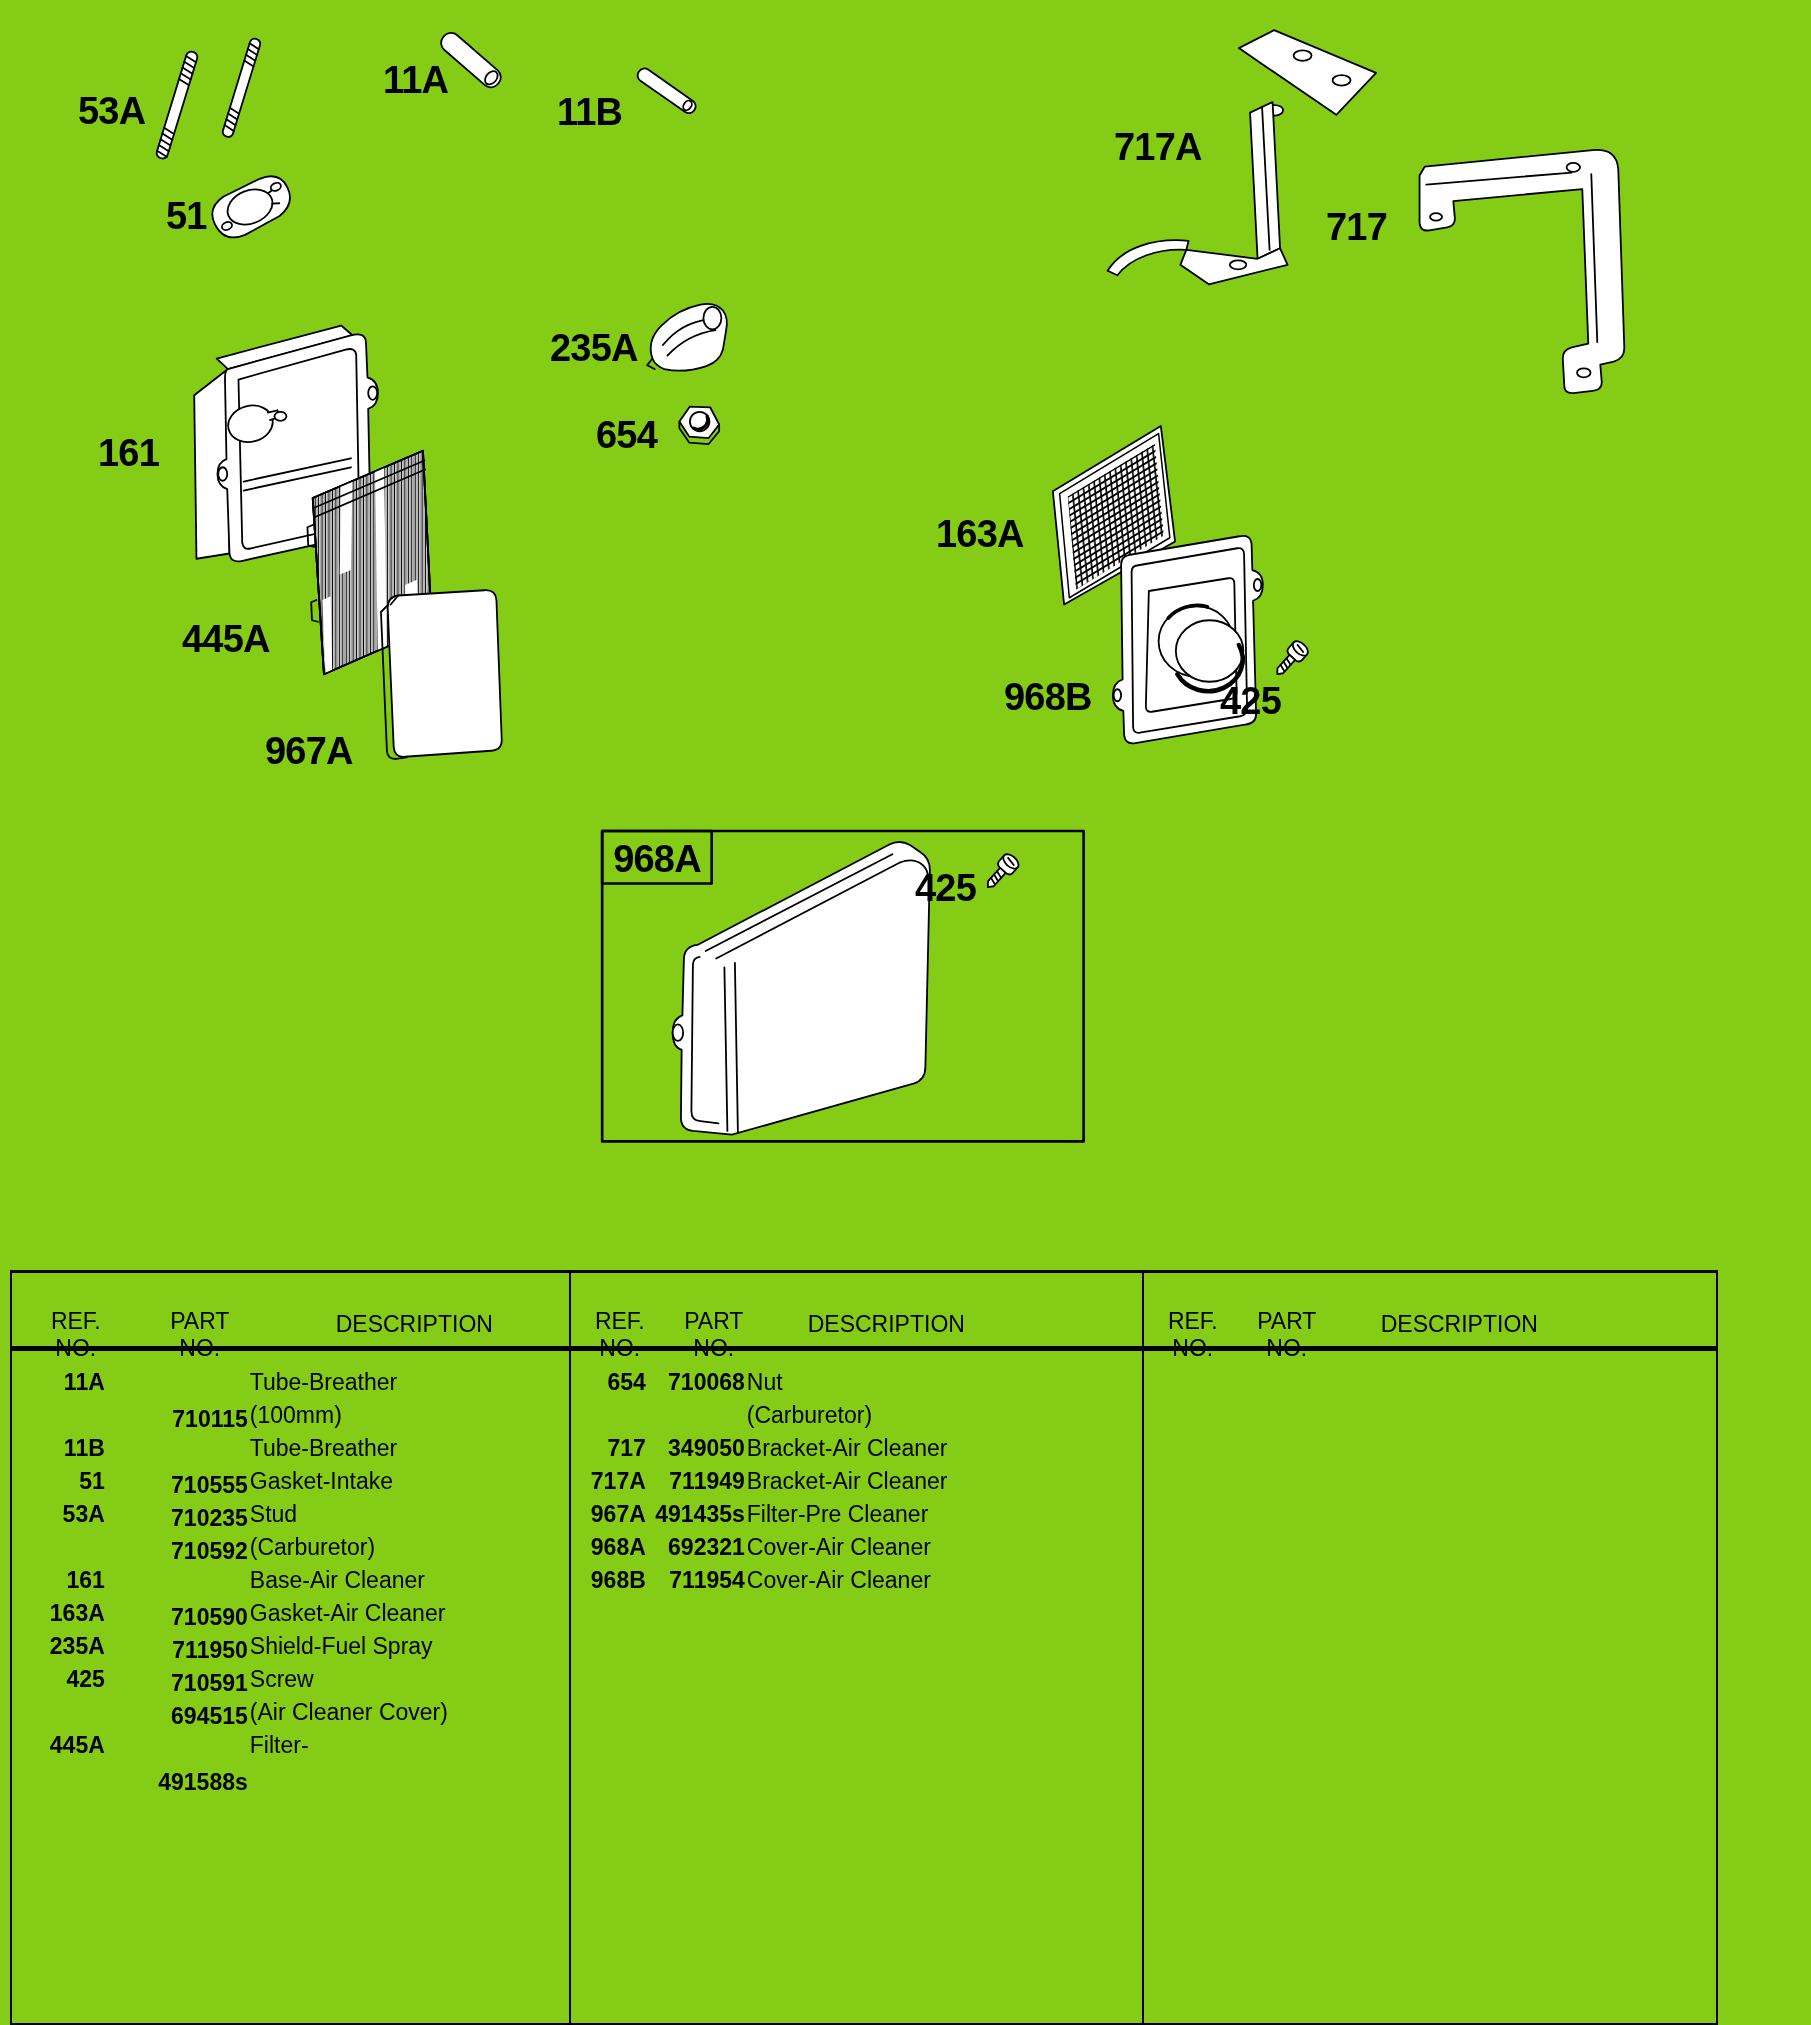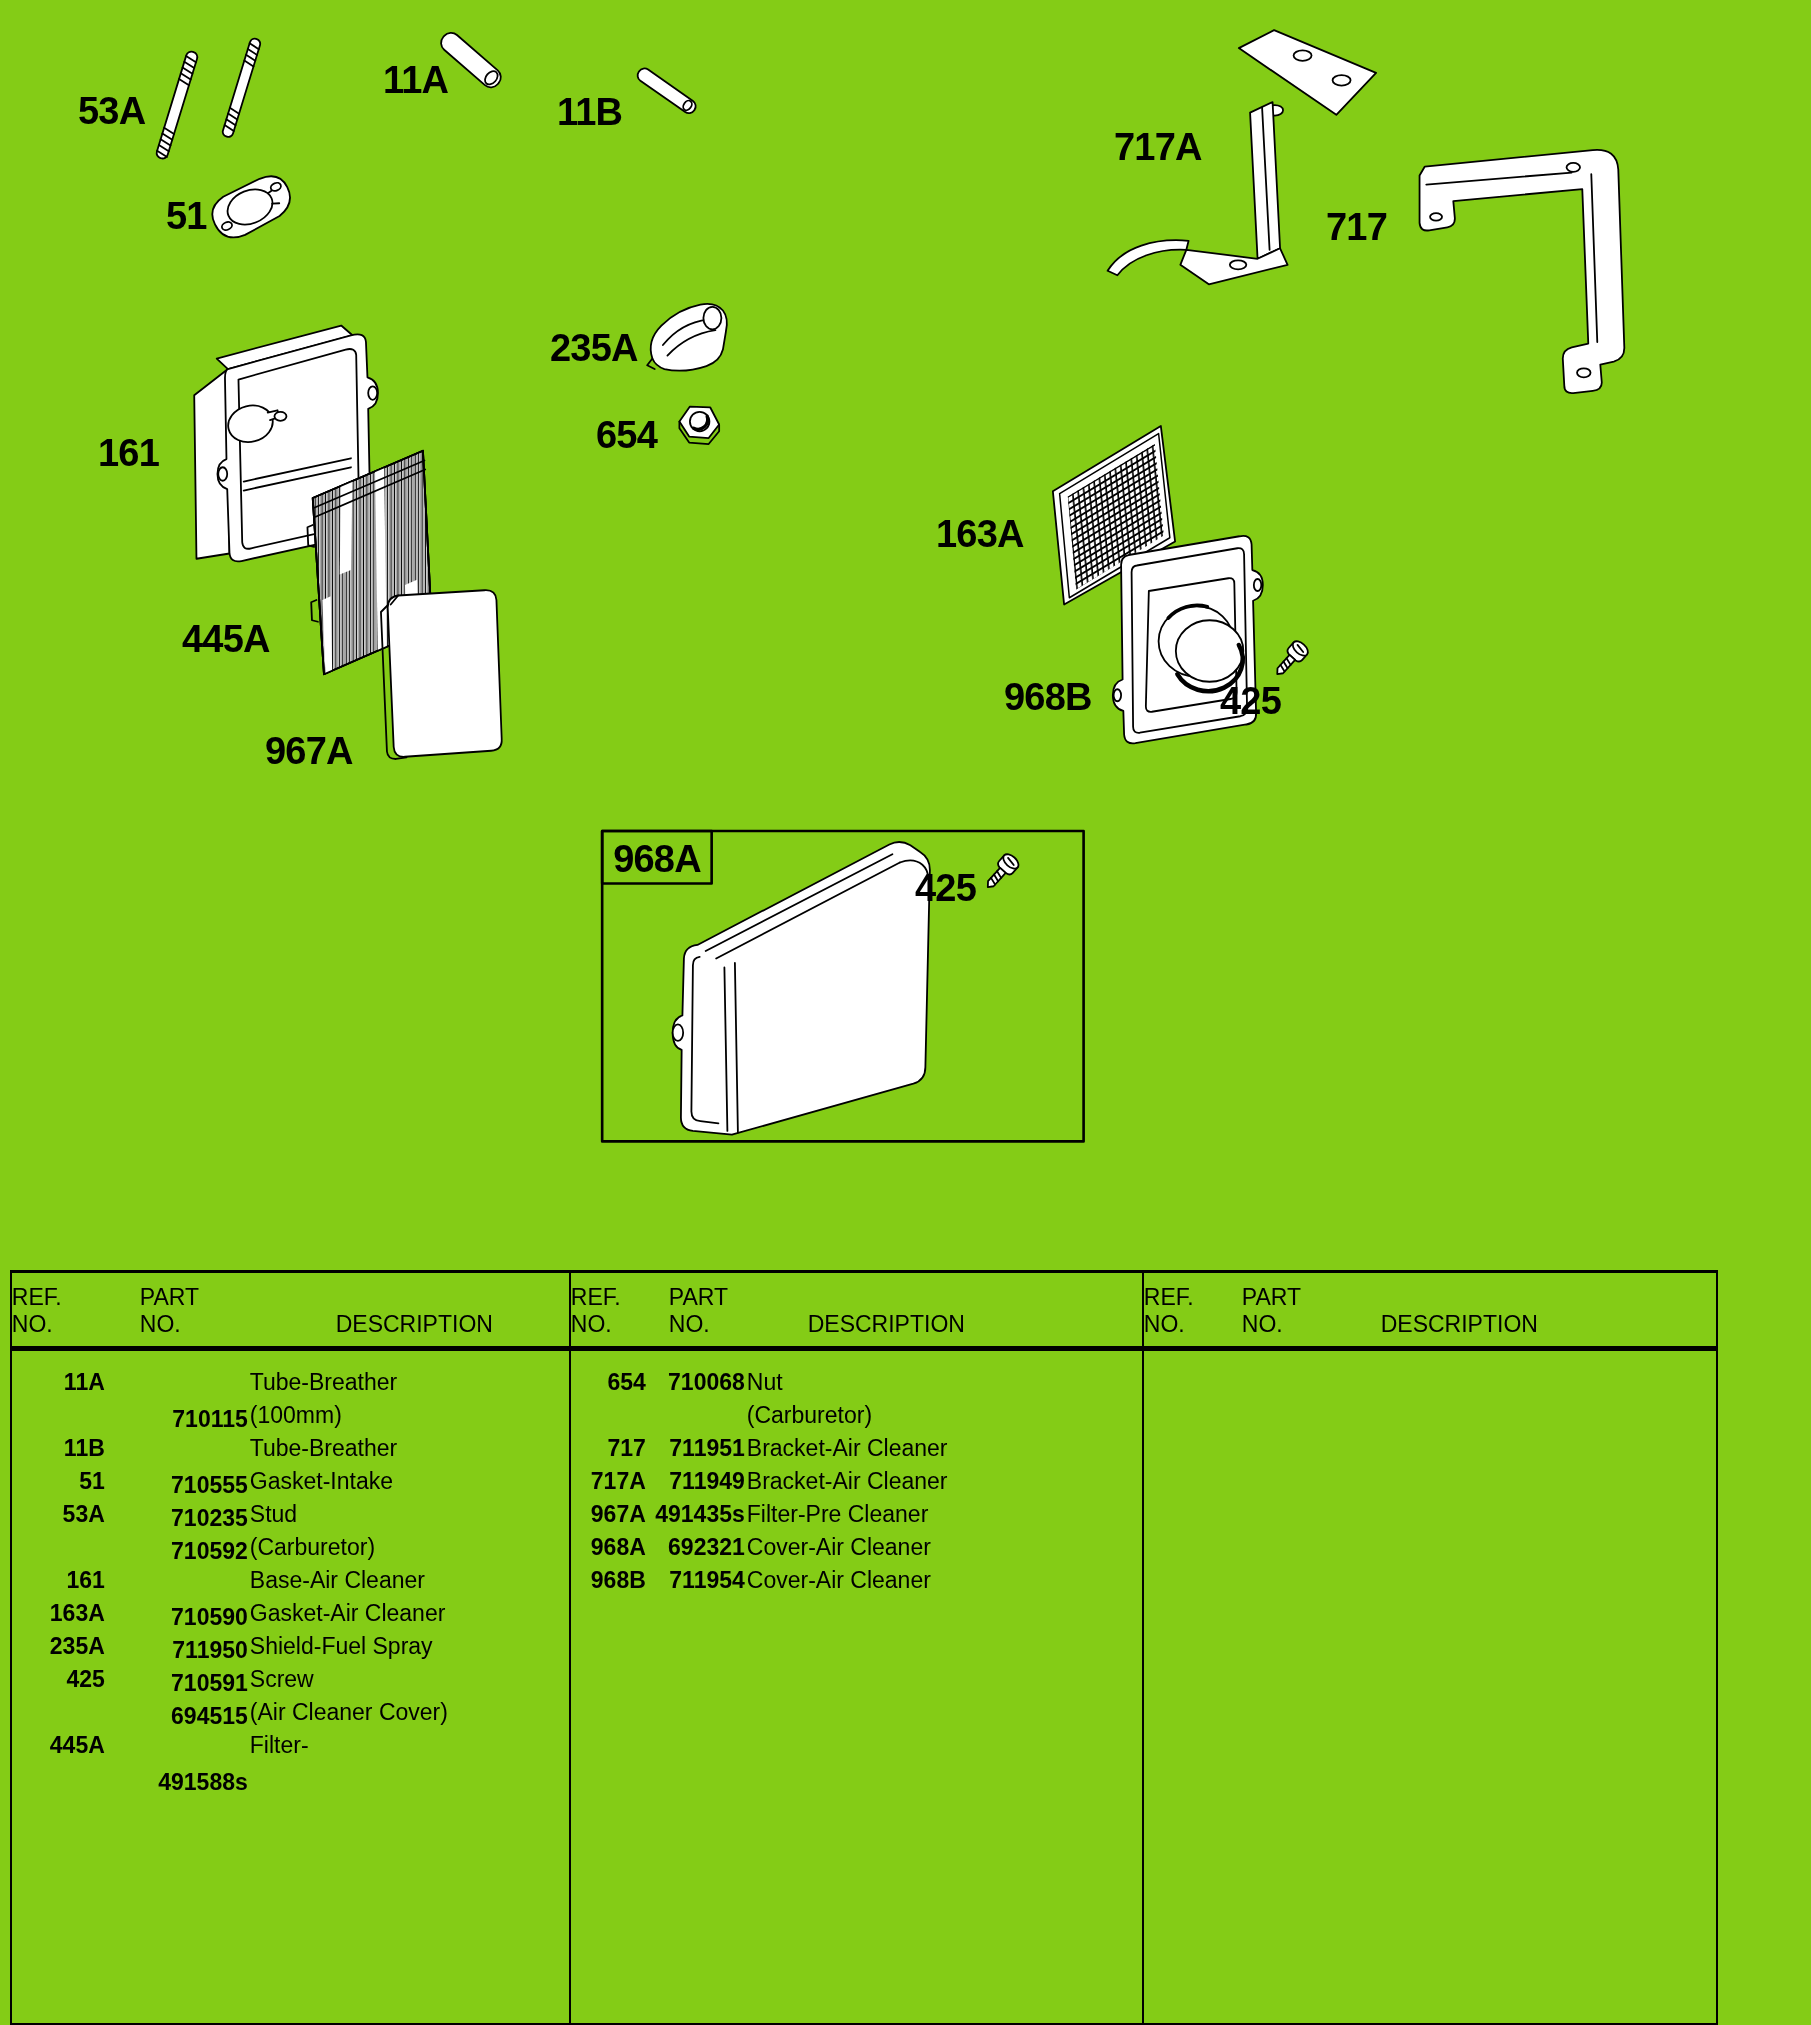--- a/index.html
+++ b/index.html
@@ -14,21 +14,21 @@
   
   .ptable{position:absolute;left:9.8px;top:1270px;width:1704px;height:750px;
           border:2.3px solid #000;border-top-width:3px;}
   .hsep{position:absolute;left:0;right:0;top:73px;height:4.5px;background:#000;}
   .tcol{position:absolute;top:0;bottom:0;}
   .c1{left:0;width:557px;}
   .c2{left:557px;width:574px;border-left:2.3px solid #000;}
   .c3{left:1130px;width:572px;border-left:2.3px solid #000;}
   .thead{position:absolute;top:10.5px;left:0;right:0;font-size:23px;}
   .hrow{display:flex;height:27px;}
-  .h-ref,.h-part{text-align:left;}
+  .h-ref,.h-part{text-align:center;margin-top:24px;}
   .c1 .h-ref{width:128px;}  .c1 .h-part{width:120px;}
   .c2 .h-ref,.c3 .h-ref{width:98px;} .c2 .h-part,.c3 .h-part{width:90px;}
   .c1 .h-desc{flex:1;text-align:center;}
   .c2 .h-desc,.c3 .h-desc{width:255px;text-align:center;}
   .trows{position:absolute;top:96px;left:0;right:0;}
   .line{display:flex;height:33px;font-size:23px;}
   .line .ref,.line .part{font-weight:bold;text-align:right;}
   .c1 .ref{width:93px;}  .c1 .part{width:143px;margin-top:37px;}
   .c2 .ref,.c3 .ref{width:75px;} .c2 .part,.c3 .part{width:99px;}
   .line .desc{margin-left:2px;white-space:nowrap;}
@@ -330,21 +330,21 @@
             <span class="part">710068</span>
             <span class="desc">Nut</span>
           </div>
         <div class="line">
             <span class="ref"></span>
             <span class="part"></span>
             <span class="desc">(Carburetor)</span>
           </div>
         <div class="line">
             <span class="ref">717</span>
-            <span class="part">711951</span>
+            <span class="part">349050</span>
             <span class="desc">Bracket-Air Cleaner</span>
           </div>
         <div class="line">
             <span class="ref">717A</span>
             <span class="part">711949</span>
             <span class="desc">Bracket-Air Cleaner</span>
           </div>
         <div class="line">
             <span class="ref">967A</span>
             <span class="part">491435s</span>

